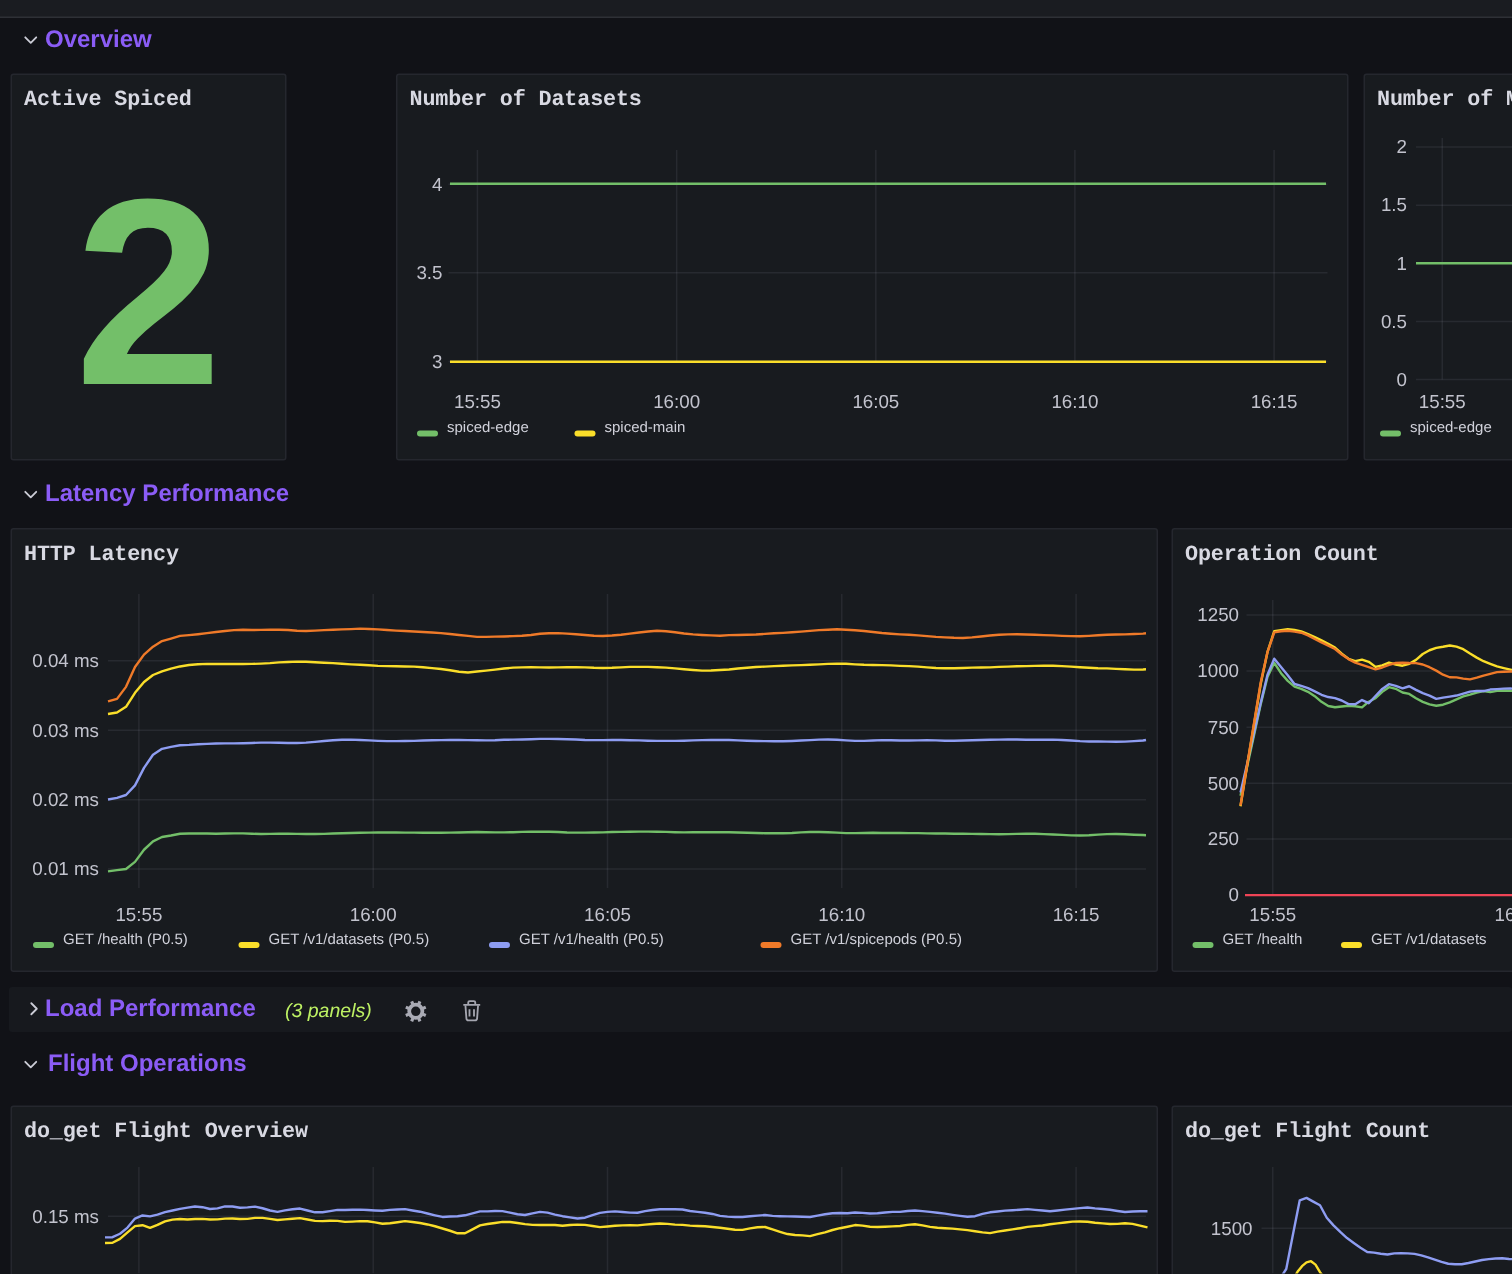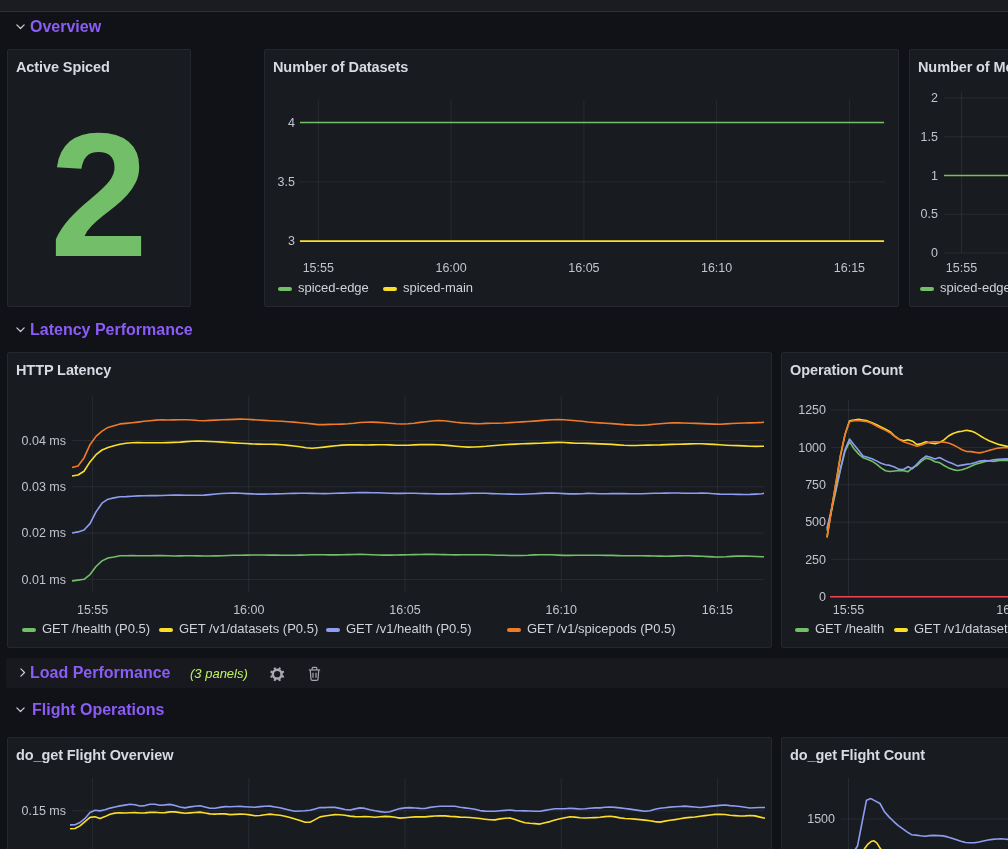--- a/index.html
+++ b/index.html
@@ -1,26 +1,26 @@
 <!DOCTYPE html>
 <html><head><meta charset="utf-8"><style>
 * { margin:0; padding:0; box-sizing:border-box; }
 html,body { width:1008px; height:849px; overflow:hidden; background:#111217;
   font-family:"Liberation Sans", sans-serif; }
 .topstrip { position:absolute; left:0; top:0; width:1008px; height:12px;
   background:#1a1c21; border-bottom:1px solid #2e3036; }
 .panel { position:absolute; background:#181b1f; border:1px solid #25272e; border-radius:2px; }
-.ptitle { position:absolute; font-size:14.5px; font-weight:700; color:#d8d9e2; letter-spacing:-0.1px; white-space:nowrap; }
+.ptitle { position:absolute; font-size:14.5px; font-weight:700; color:#d8d9e2; letter-spacing:-0.1px; white-space:nowrap;font-family:Liberation Mono, monospace; }
 .sechead { position:absolute; font-size:16px; font-weight:700; color:#8b5cf6; }
 .loadbar { position:absolute; left:6px; top:658px; width:1002px; height:30px;
   background:#17191e; border-radius:2px; }
 .panelsnote { position:absolute; left:190px; top:666px; font-size:13px; font-style:italic;
   color:#bef264; }
 .sw { position:absolute; width:14px; height:4px; border-radius:2px; }
-.lt { position:absolute; font-size:13px; color:#d0d1da; white-space:nowrap; }
+.lt { position:absolute; font-size:10px; color:#d0d1da; white-space:nowrap; }
 .bignum { position:absolute; left:7px; top:115px; width:184px; text-align:center;
   font-size:177px; font-weight:700; color:#73bf69; line-height:160px; }
 svg.overlay { position:absolute; left:0; top:0; }
 </style></head>
 <body>
 <div class="topstrip"></div>
 <svg width="13" height="13" viewBox="0 0 16 16" style="position:absolute;left:14px;top:20px">
     <path d="M3.5 6 8 10.5 12.5 6" fill="none" stroke="#cbccd6" stroke-width="1.5" stroke-linecap="round" stroke-linejoin="round"></path>
   </svg>
 <div class="sechead" style="left:30px;top:18px">Overview</div>

